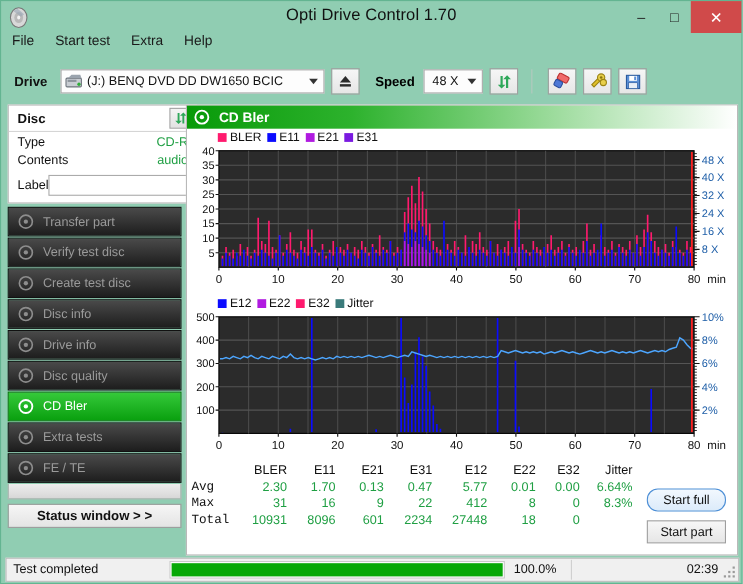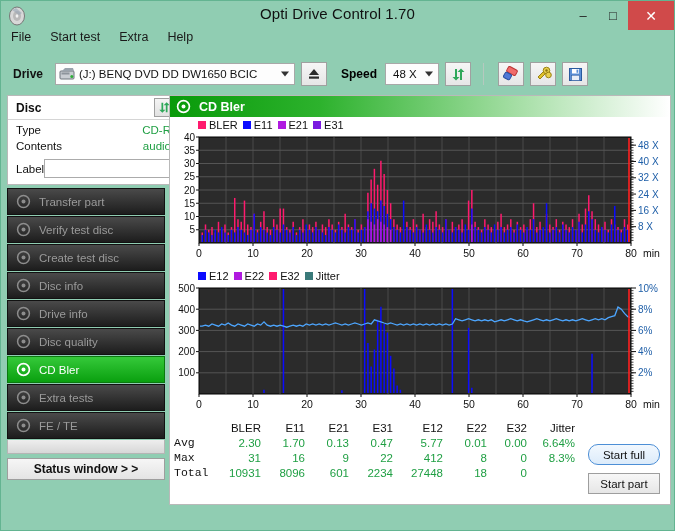--- a/index.html
+++ b/index.html
@@ -1015,14 +1015,31 @@
             <td></td>
           </tr>
         </tbody>
       </table>
     </div>
 
     <div class="startbtn primary" style="left:418px;top:348px;border-radius:10px;">Start full</div>
     <div class="startbtn" style="left:418px;top:377px;">Start part</div>
   </div>
 
+  <div class="statusbar">
+    <div class="sb-text">Test completed</div>
+    <div class="sb-progouter">
+      <div class="sb-progfill" id="progfill" style="width: calc(100% - 2px);"></div>
+    </div>
+    <div class="sb-pct">100.0%</div>
+    <div class="sb-sep"></div>
+    <div class="sb-time">02:39</div>
+    <div class="grip">
+      <i style="right:0;bottom:0"></i>
+        <i style="right:4px;bottom:0"></i>
+        <i style="right:8px;bottom:0"></i>
+      <i style="right:0;bottom:4px"></i>
+        <i style="right:4px;bottom:4px"></i>
+      <i style="right:0;bottom:8px"></i>
+    </div>
+  </div>
 
 </div>
 
 </body></html>

